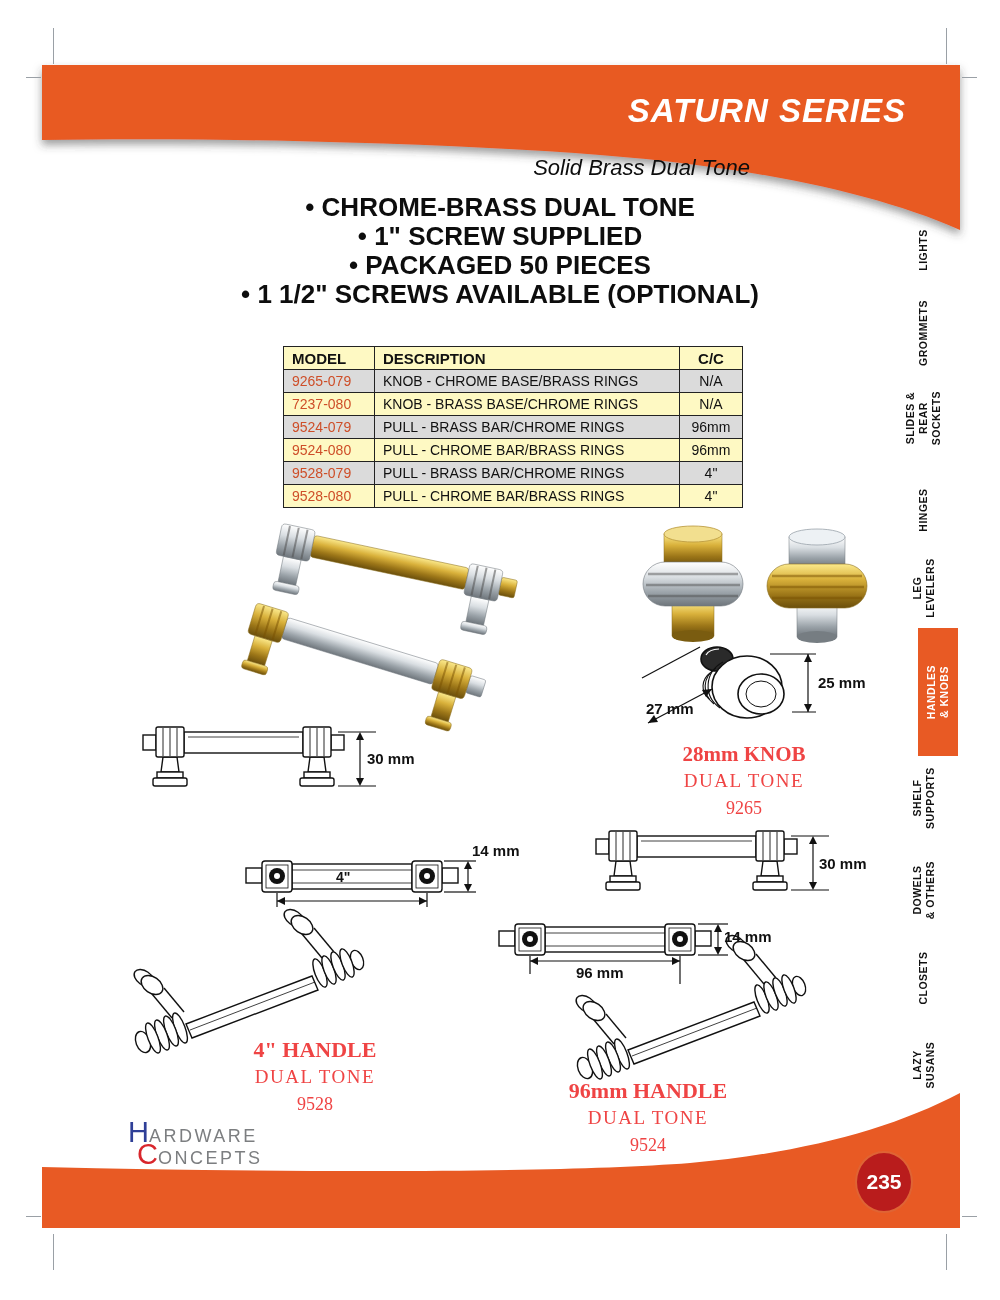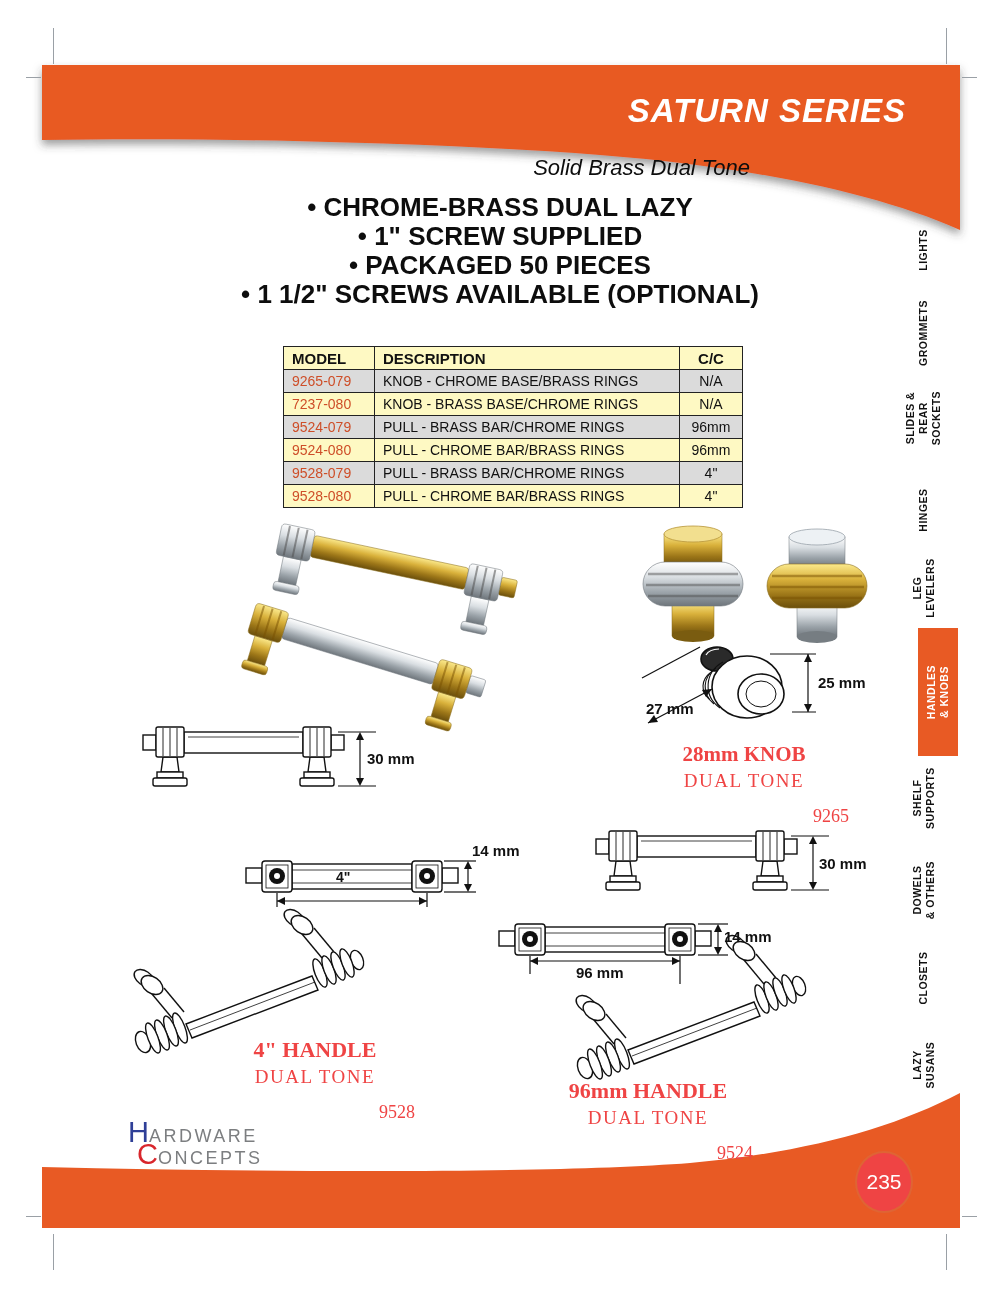--- a/index.html
+++ b/index.html
@@ -28,34 +28,34 @@
   .side{position:absolute;left:924px;transform:translate(-50%,-50%) rotate(-90deg);
         font-weight:bold;font-size:10.5px;letter-spacing:.5px;line-height:1.25;
         text-align:center;white-space:pre-line;color:#111;}
   .tab{position:absolute;left:918px;top:628px;width:40px;height:128px;background:#e85a24;}
   .side.active{left:938px;color:#fff;}
 
   .plabel{position:absolute;text-align:center;font-family:"Liberation Serif",serif;color:#ef4444;}
   .plabel .n{display:block;font-size:21px;font-weight:bold;}
   .plabel.big .n{font-size:22px;}
   .plabel .f{display:block;font-size:19px;letter-spacing:1.5px;margin-top:3px;}
-  .plabel .m{display:block;font-size:18px;margin-top:14px;text-align:right;}
+  .plabel .m{display:block;font-size:18px;margin-top:6px;}
 
   .dim{position:absolute;font-weight:bold;font-size:15px;color:#111;white-space:nowrap;}
   .dim.small{font-size:14px;}
 
   .logo{position:absolute;left:128px;top:1118px;color:#7c7e80;line-height:1;}
   .logo .row{letter-spacing:2.5px;font-size:18px;}
   .logo .row2{margin-left:9px;margin-top:-7px;}
   .logo .big{font-size:29px;letter-spacing:0;}
   .logo .blue{color:#2f3f97;}
   .logo .red{color:#d8262c;}
 
   .pnum{position:absolute;left:855px;top:1151px;width:54px;height:58px;border-radius:50%;
-        background:#ef4444;border:2px solid #df6434;color:#fff;font-weight:normal;font-size:21px;
+        background:#b91c1c;border:2px solid #df6434;color:#fff;font-weight:bold;font-size:21px;
         display:flex;align-items:center;justify-content:center;}
 </style>
 </head>
 <body>
 
 <div class="page">
 
   <svg class="layer" viewBox="0 0 1000 1300">
     <defs>
       <filter id="hdrShadow" x="-5%" y="-5%" width="110%" height="130%">
@@ -302,21 +302,21 @@
       </g>
     <g>
         <use href="#ph" transform="translate(442,26)"></use>
       </g>
   </svg>
 
   <div class="saturn">SATURN SERIES</div>
   <div class="title">Solid Brass Dual Tone</div>
 
   <div class="features">
-    <div>CHROME-BRASS DUAL LAZY</div>
+    <div>CHROME-BRASS DUAL TONE</div>
     <div>1" SCREW SUPPLIED</div>
     <div>PACKAGED 50 PIECES</div>
     <div>1 1/2" SCREWS AVAILABLE (OPTIONAL)</div>
   </div>
 
   <table class="spec">
     <thead>
       <tr>
         <th>MODEL</th>
         <th>DESCRIPTION</th>

